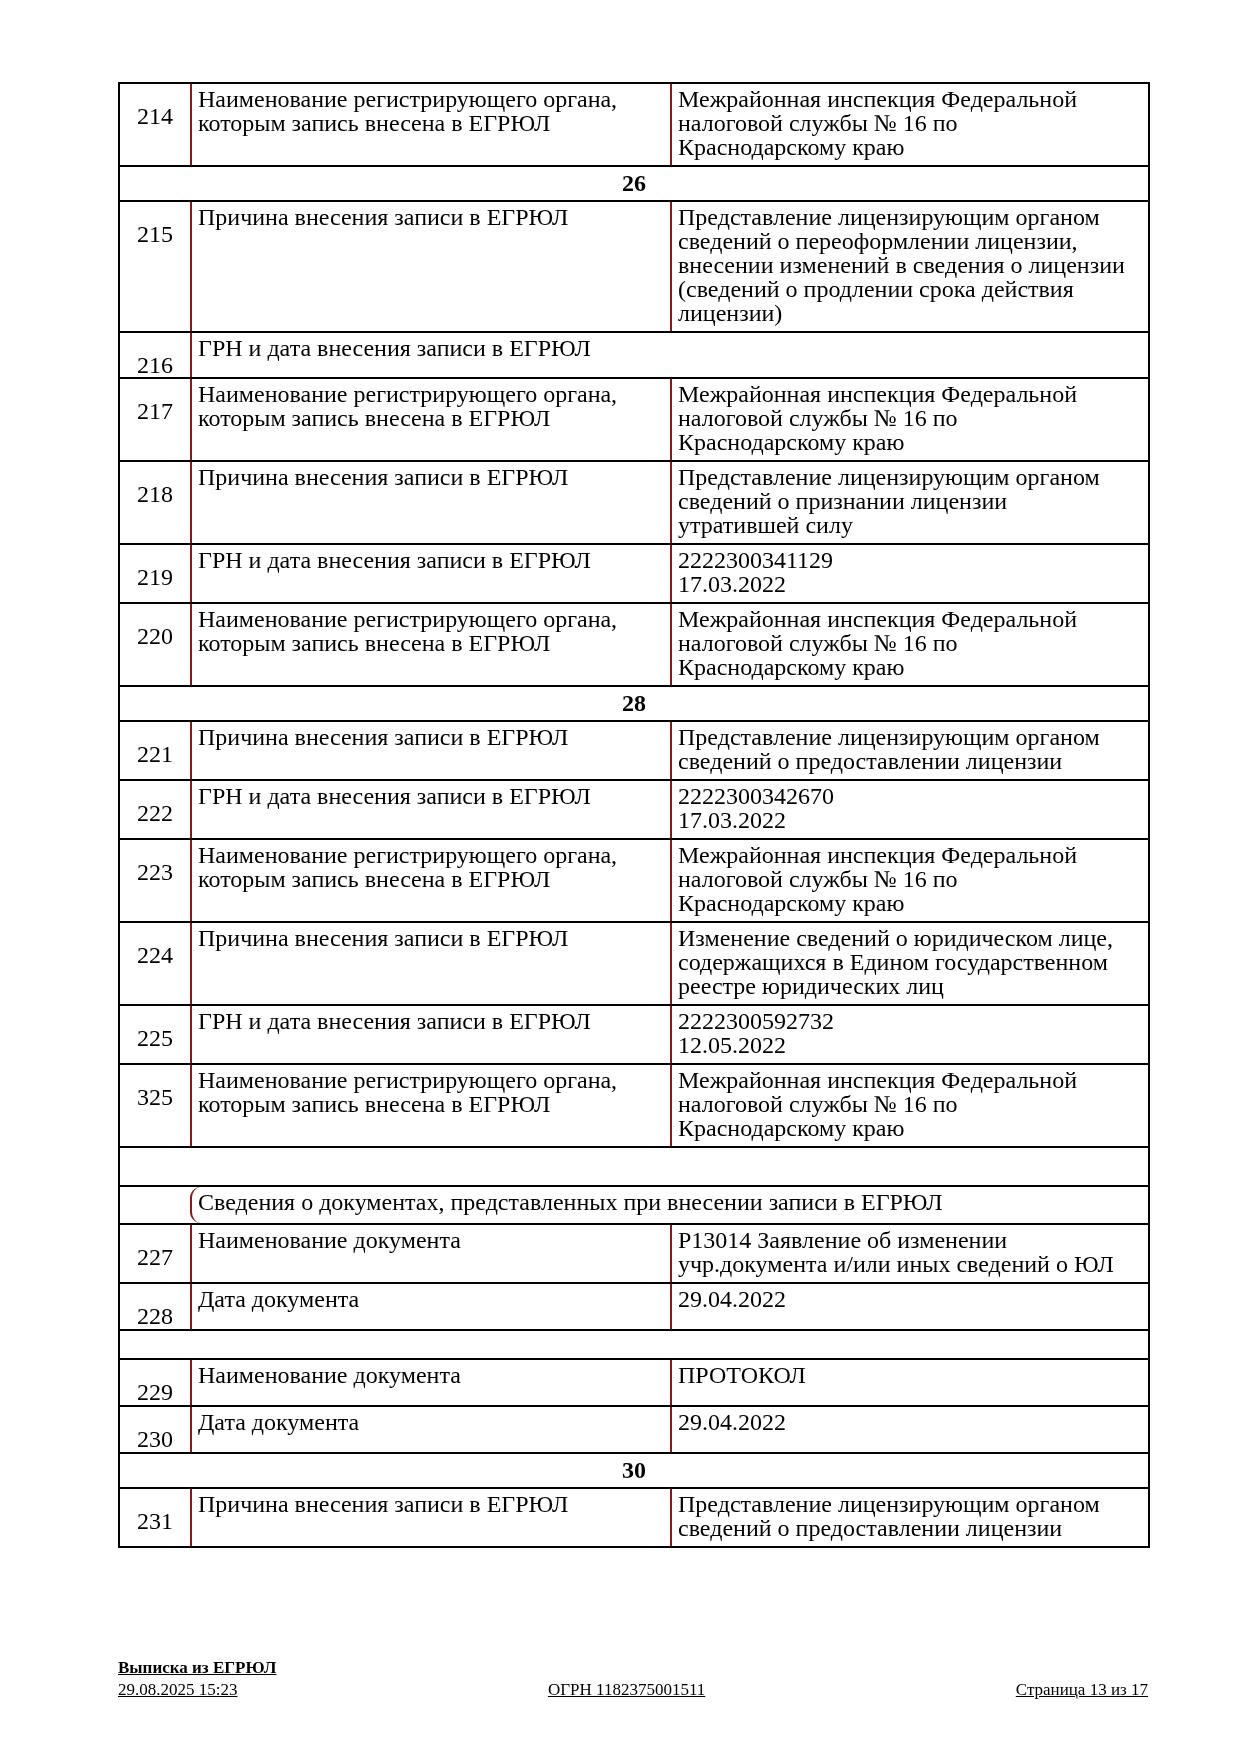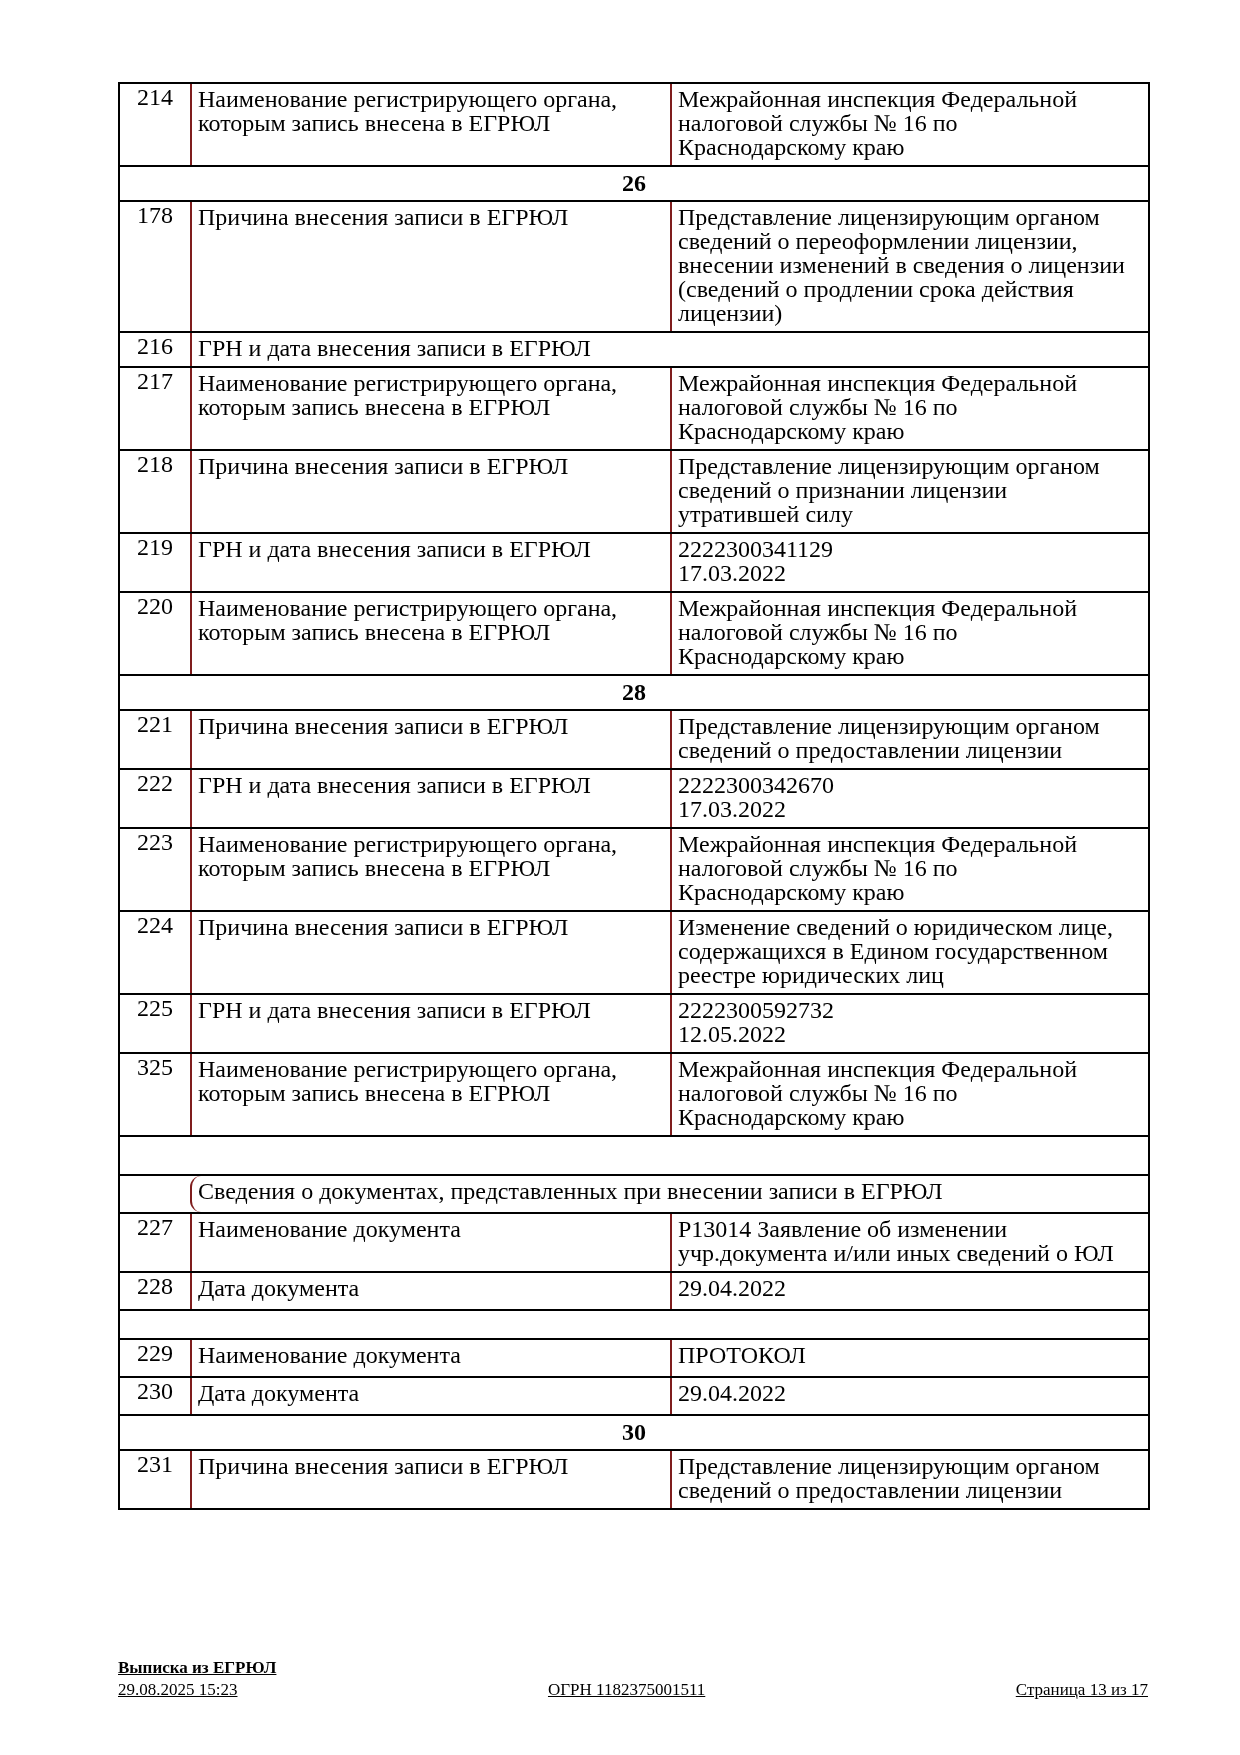--- a/index.html
+++ b/index.html
@@ -29,21 +29,22 @@
     grid-template-columns: 70px 480px 1fr;
     border-top: 2px solid #000;
   }
   .row:first-child { border-top: none; }
   .row-sub { grid-template-columns: 70px 1fr; }
   .row-full { grid-template-columns: 1fr; }
   .c { box-sizing: border-box; }
   .c + .c { border-left: 2px solid #7f1d1d; }
   .num {
     text-align: center;
-    padding-top: 1px;
+    padding-top: 11px;
+    margin-top: 9px;
   }
   .label, .value, .merged {
     padding: 3px 5px 6px 6px;
     white-space: pre-line;
   }
   .sec {
     text-align: center;
     font-weight: bold;
     padding: 4px 0 5px 0;
     min-height: 33px;
@@ -80,21 +81,21 @@
     <div class="c value">Межрайонная инспекция Федеральной
 налоговой службы № 16 по
 Краснодарскому краю</div>
   </div>
 
   <div class="row row-full">
     <div class="c sec">26</div>
   </div>
 
   <div class="row">
-    <div class="c num">178</div>
+    <div class="c num">215</div>
     <div class="c label">Причина внесения записи в ЕГРЮЛ</div>
     <div class="c value">Представление лицензирующим органом
 сведений о переоформлении лицензии,
 внесении изменений в сведения о лицензии
 (сведений о продлении срока действия
 лицензии)</div>
   </div>
 
   <div class="row">
     <div class="c num">216</div>

